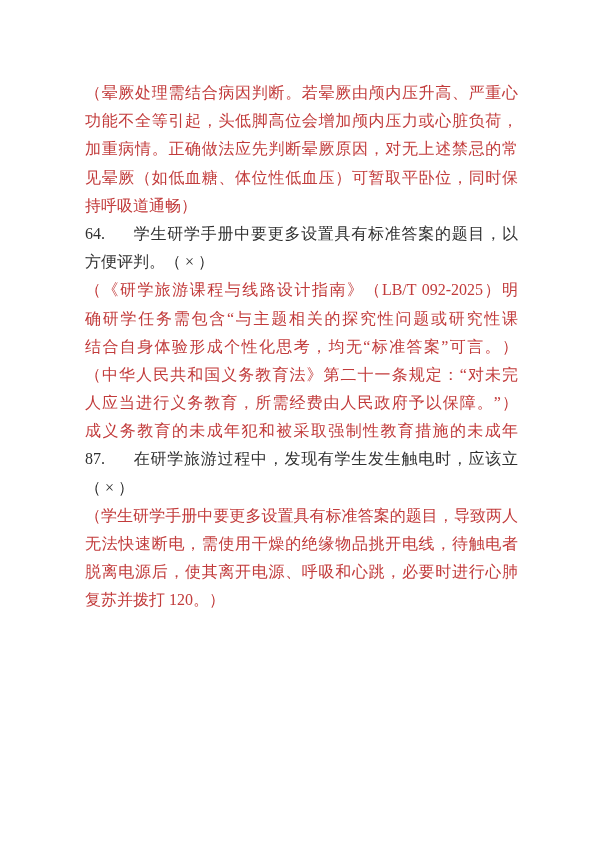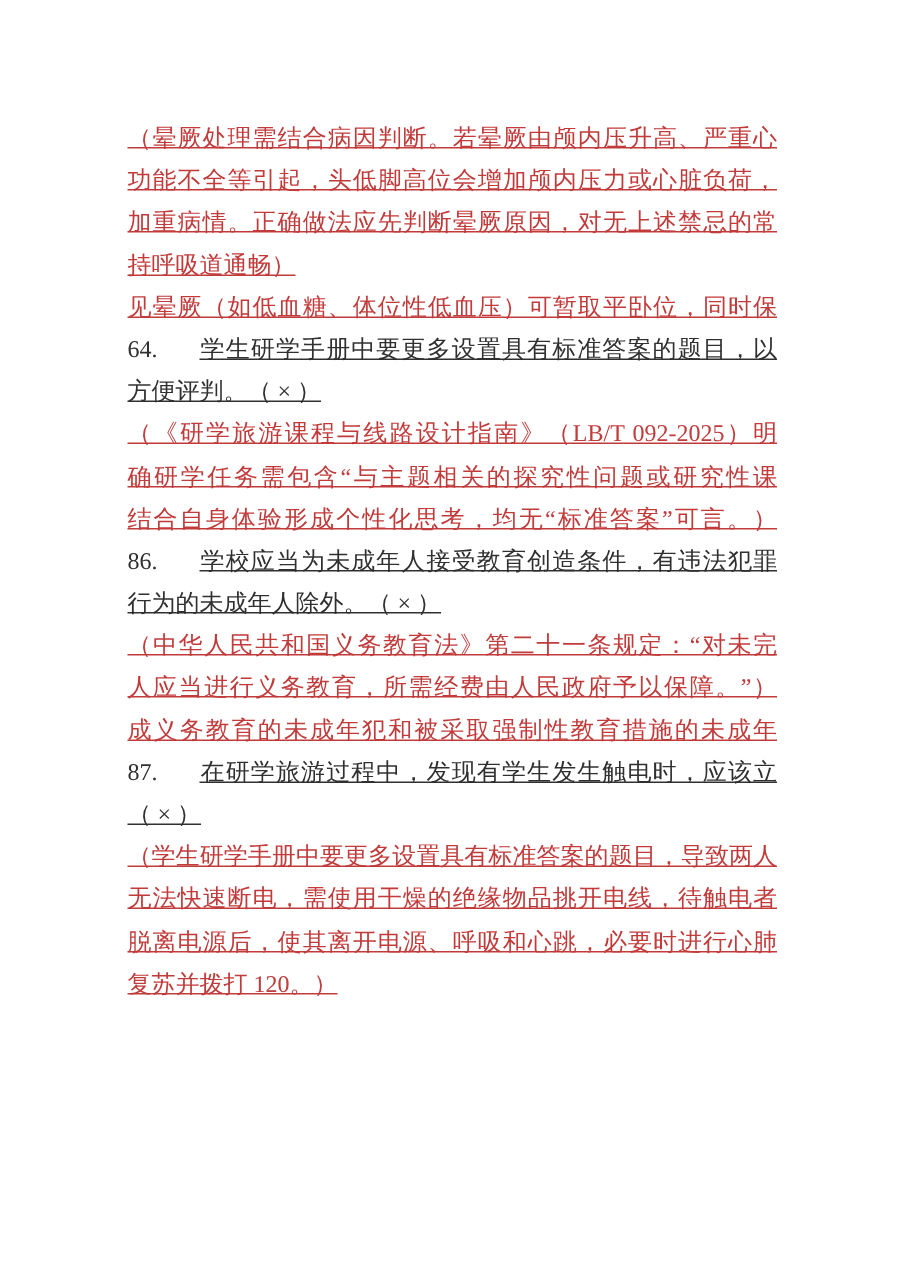--- a/index.html
+++ b/index.html
@@ -23,21 +23,20 @@
     position:absolute;
     left:85px;top:79px;width:433px;
     font-size:16px;
     line-height:28.2px;
     color:var(--ink);
   }
   .ln{
     height:28.2px;
     text-align:justify;
     white-space:nowrap;
-    text-decoration:underline;
   }
   .ln.j{
     text-align-last:justify;
     white-space:normal;
   }
   .red{color:var(--red);}
   .qnum{
     display:inline-block;
     width:48px;
   }
@@ -45,43 +44,37 @@
 </head>
 <body>
 
 <div class="page">
   <div class="content">
 
     <section>
       <div class="ln red j">（晕厥处理需结合病因判断。若晕厥由颅内压升高、严重心</div>
       <div class="ln red j">功能不全等引起，头低脚高位会增加颅内压力或心脏负荷，</div>
       <div class="ln red j">加重病情。正确做法应先判断晕厥原因，对无上述禁忌的常</div>
+      <div class="ln red j">见晕厥（如低血糖、体位性低血压）可暂取平卧位，同时保</div>
       <div class="ln red">持呼吸道通畅）</div>
-      <div class="ln red j">见晕厥（如低血糖、体位性低血压）可暂取平卧位，同时保</div>
     </section>
 
     <section>
       <div class="ln j">
         <span class="qnum">64.</span><span>学生研学手册中要更多设置具有标准答案的题目，以</span>
       </div>
       <div class="ln">方便评判。（ × ）</div>
     </section>
 
     <section>
       <div class="ln red j">（《研学旅游课程与线路设计指南》（LB/T 092-2025）明</div>
       <div class="ln red j">确研学任务需包含“与主题相关的探究性问题或研究性课</div>
       <div class="ln red j">结合自身体验形成个性化思考，均无“标准答案”可言。）</div>
     </section>
 
-    <section>
-      <div class="ln j">
-        <span class="qnum">86.</span><span>学校应当为未成年人接受教育创造条件，有违法犯罪</span>
-      </div>
-      <div class="ln">行为的未成年人除外。（ × ）</div>
-    </section>
 
     <section>
       <div class="ln red j">（中华人民共和国义务教育法》第二十一条规定：“对未完</div>
       <div class="ln red j">人应当进行义务教育，所需经费由人民政府予以保障。”）</div>
       <div class="ln red j">成义务教育的未成年犯和被采取强制性教育措施的未成年</div>
     </section>
 
     <section>
       <div class="ln j">
         <span class="qnum">87.</span><span>在研学旅游过程中，发现有学生发生触电时，应该立</span>

